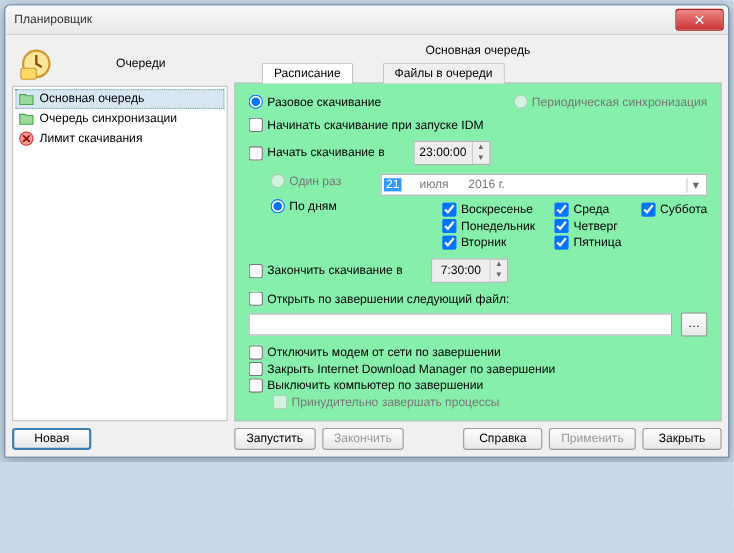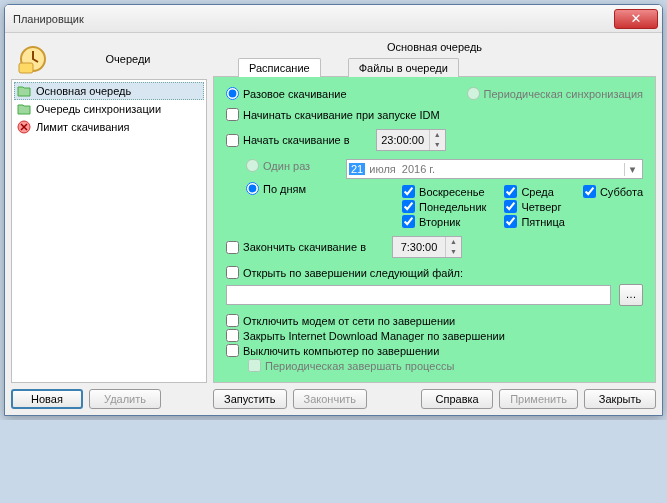--- a/index.html
+++ b/index.html
@@ -30,21 +30,21 @@
 .row { display: flex; align-items: center; gap: 8px; }
 .radio, .check { display: inline-flex; align-items: center; gap: 4px; }
 .radio input, .check input { margin: 0; }
 .check input[type=checkbox] { width: 13px; height: 13px; }
 input[type=text].field { border: 1px solid #abadb3; padding: 2px 4px; height: 20px; background: #fff; }
 .spinner { display: inline-flex; border: 1px solid #abadb3; height: 22px; background: #eee; }
 .spinner input { border: none; width: 52px; text-align: center; background: #eee; }
 .spinner .arrows { width: 16px; display: flex; flex-direction: column; border-left: 1px solid #ccc; }
 .spinner .arrows div { flex: 1; font-size: 7px; text-align: center; line-height: 9px; color: #666; cursor: pointer; }
 .dayscol { display: flex; flex-direction: column; gap: 2px; }
-.datebox { display: inline-flex; border: 1px solid #abadb3; background: #fff; height: 20px; align-items: center; padding: 0 2px; gap: 2px; }
+.datebox { display: inline-flex; border: 1px solid #abadb3; background: #fff; height: 20px; align-items: center; padding: 0 2px; gap: 14px; }
 .datebox span { padding: 0 2px; }
 .datebox .dd { background: #3399ff; color: #fff; }
 .datebox .drop { width: 16px; text-align: center; color: #666; border-left: 1px solid #ccc; margin-left: 4px; cursor: pointer; }
 .wide { flex: 1; }
 .browse { width: 24px; height: 22px; border: 1px solid #999; background: linear-gradient(#fdfdfd,#e8e8e8); border-radius: 2px; text-align: center; cursor: pointer; line-height: 18px; }
 .botbtns { display: flex; gap: 6px; padding: 6px 0 0 0; justify-content: flex-start; }
 .botbtns .spacer { flex: 1; }
 .dis-text { color: #777; align-items: center; }
 label { cursor: default; }
 .sub { margin-left: 22px; }
@@ -90,21 +90,20 @@
               <svg width="14" height="14" viewBox="0 0 14 14">
                 <circle cx="7" cy="7" r="6" fill="#f99" stroke="#c33"></circle>
                 <path d="M4 4l6 6M10 4l-6 6" stroke="#900" stroke-width="1.5"></path>
               </svg>
             </span>
           <span>Лимит скачивания</span>
         </div>
       </div>
       <div class="leftbtns">
         <div class="btn primary">Новая</div>
-        <div class="btn dis">Удалить</div>
       </div>
     </div>
 
     <div class="right">
       <div class="rhead">Основная очередь</div>
       <div class="tabs">
         <div class="tab active">Расписание</div>
         <div class="tab">Файлы в очереди</div>
       </div>
       <div class="tabbody">
@@ -228,21 +227,21 @@
           <label class="check">
               <input type="checkbox" style="">
               <span>Закрыть Internet Download Manager по завершении</span>
             </label>
           <label class="check">
               <input type="checkbox" style="">
               <span>Выключить компьютер по завершении</span>
             </label>
           <label class="check sub dis-text">
               <input type="checkbox" disabled="" style="">
-              <span>Периодическая завершать процессы</span>
+              <span>Принудительно завершать процессы</span>
             </label>
         </div>
       </div>
       <div class="botbtns">
         <div class="btn">Запустить</div>
         <div class="btn dis">Закончить</div>
         <div class="spacer"></div>
         <div class="btn">Справка</div>
         <div class="btn dis">Применить</div>
         <div class="btn">Закрыть</div>

